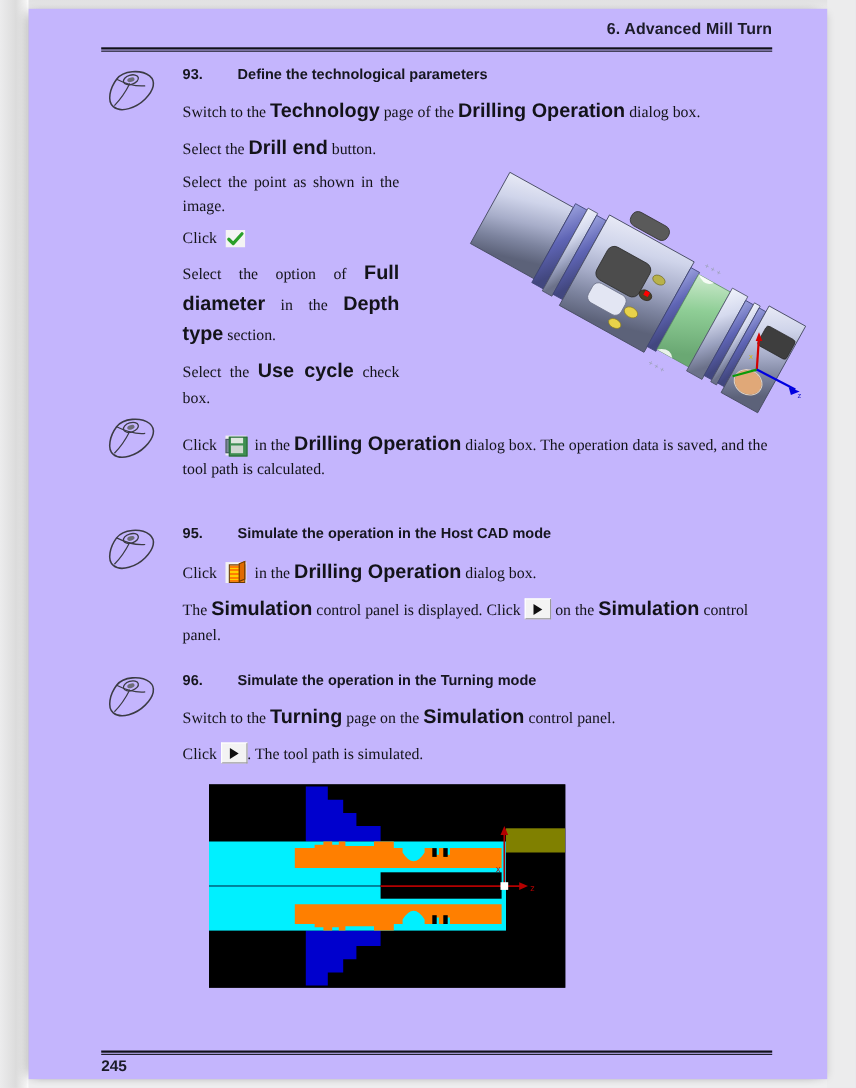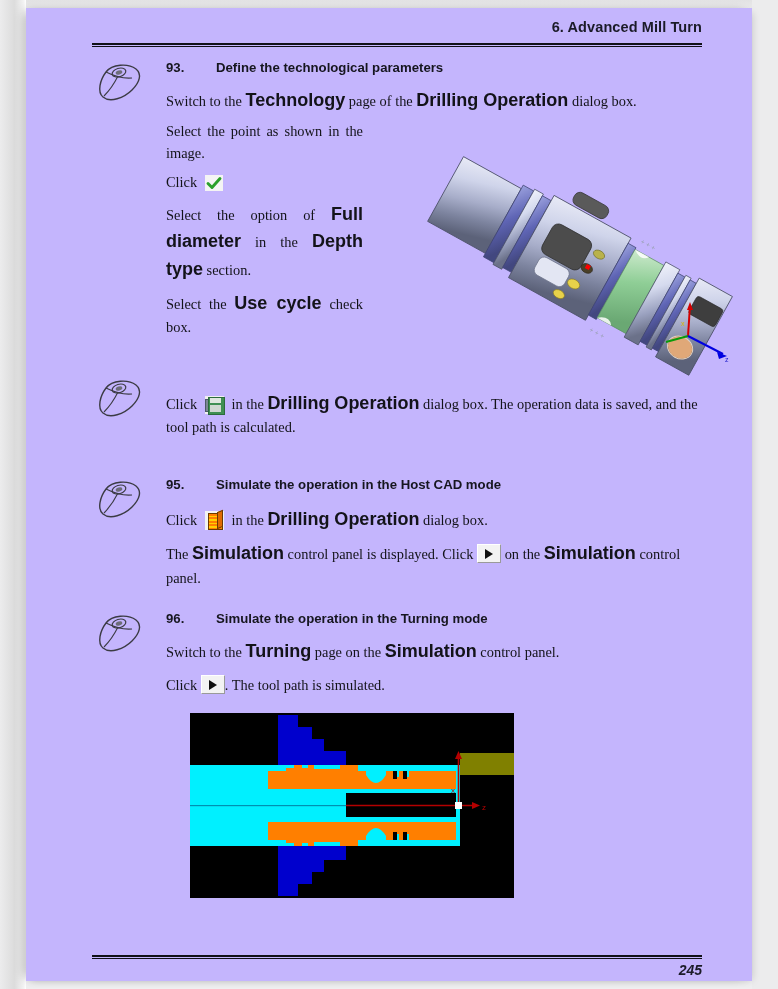--- a/index.html
+++ b/index.html
@@ -48,21 +48,21 @@
   }
   .rule-double::before, .rule-double::after{
     content:""; position:absolute; left:0; width:100%; background:#111118;
   }
   .rule-double::before { top:0; height:1.6px; }
   .rule-double::after  { top:3px; height:1px; }
   #rule-top { top: 35px; }
   #rule-bottom { top: 947px; }
 
   .footer {
-    position:absolute; left:66px; top:953px; width:610px; text-align:right;font-style:italic;
+    position:absolute; left:66px; top:953px; width:610px; 
   }
   .page-number {
     font-family:"Liberation Sans", sans-serif;
     font-weight:bold; font-size:14px; color:#1b1b28;
   }
 
   
   .step { position: absolute; }
   .mouse-icon { position: absolute; left: 0; top: 0; width: 58px; height: 48px; }
   .step-body { position: absolute; left: 74px; top: 0; }
@@ -160,20 +160,23 @@
       </div>
       <div class="step-body">
         <div class="step-head">
           <span class="step-num">93.</span><span>Define the technological parameters</span>
         </div>
 
         <div class="para wide" style="margin-top:12px;">
           <span>Switch to the </span><b>Technology</b><span> page of  the </span><b>Drilling Operation</b><span> dialog box.</span>
         </div>
 
+        <div class="para wide">
+          <span>Select the </span><b>Drill end</b><span> button.</span>
+        </div>
 
         <div class="para narrow">Select the point as shown in the image.</div>
 
         <div class="para narrow">
           <span>Click</span>
           <span class="inline-ico check-ico">
             <svg width="18" height="16" viewBox="0 0 18 16">
               <rect x="0" y="0" width="18" height="16" fill="#f4f4f4"></rect>
               <path d="M3 8.5 L7 12.5 L15 3.5" fill="none" stroke="#2aa02a" stroke-width="2.9" stroke-linecap="round" stroke-linejoin="round"></path>
             </svg>

